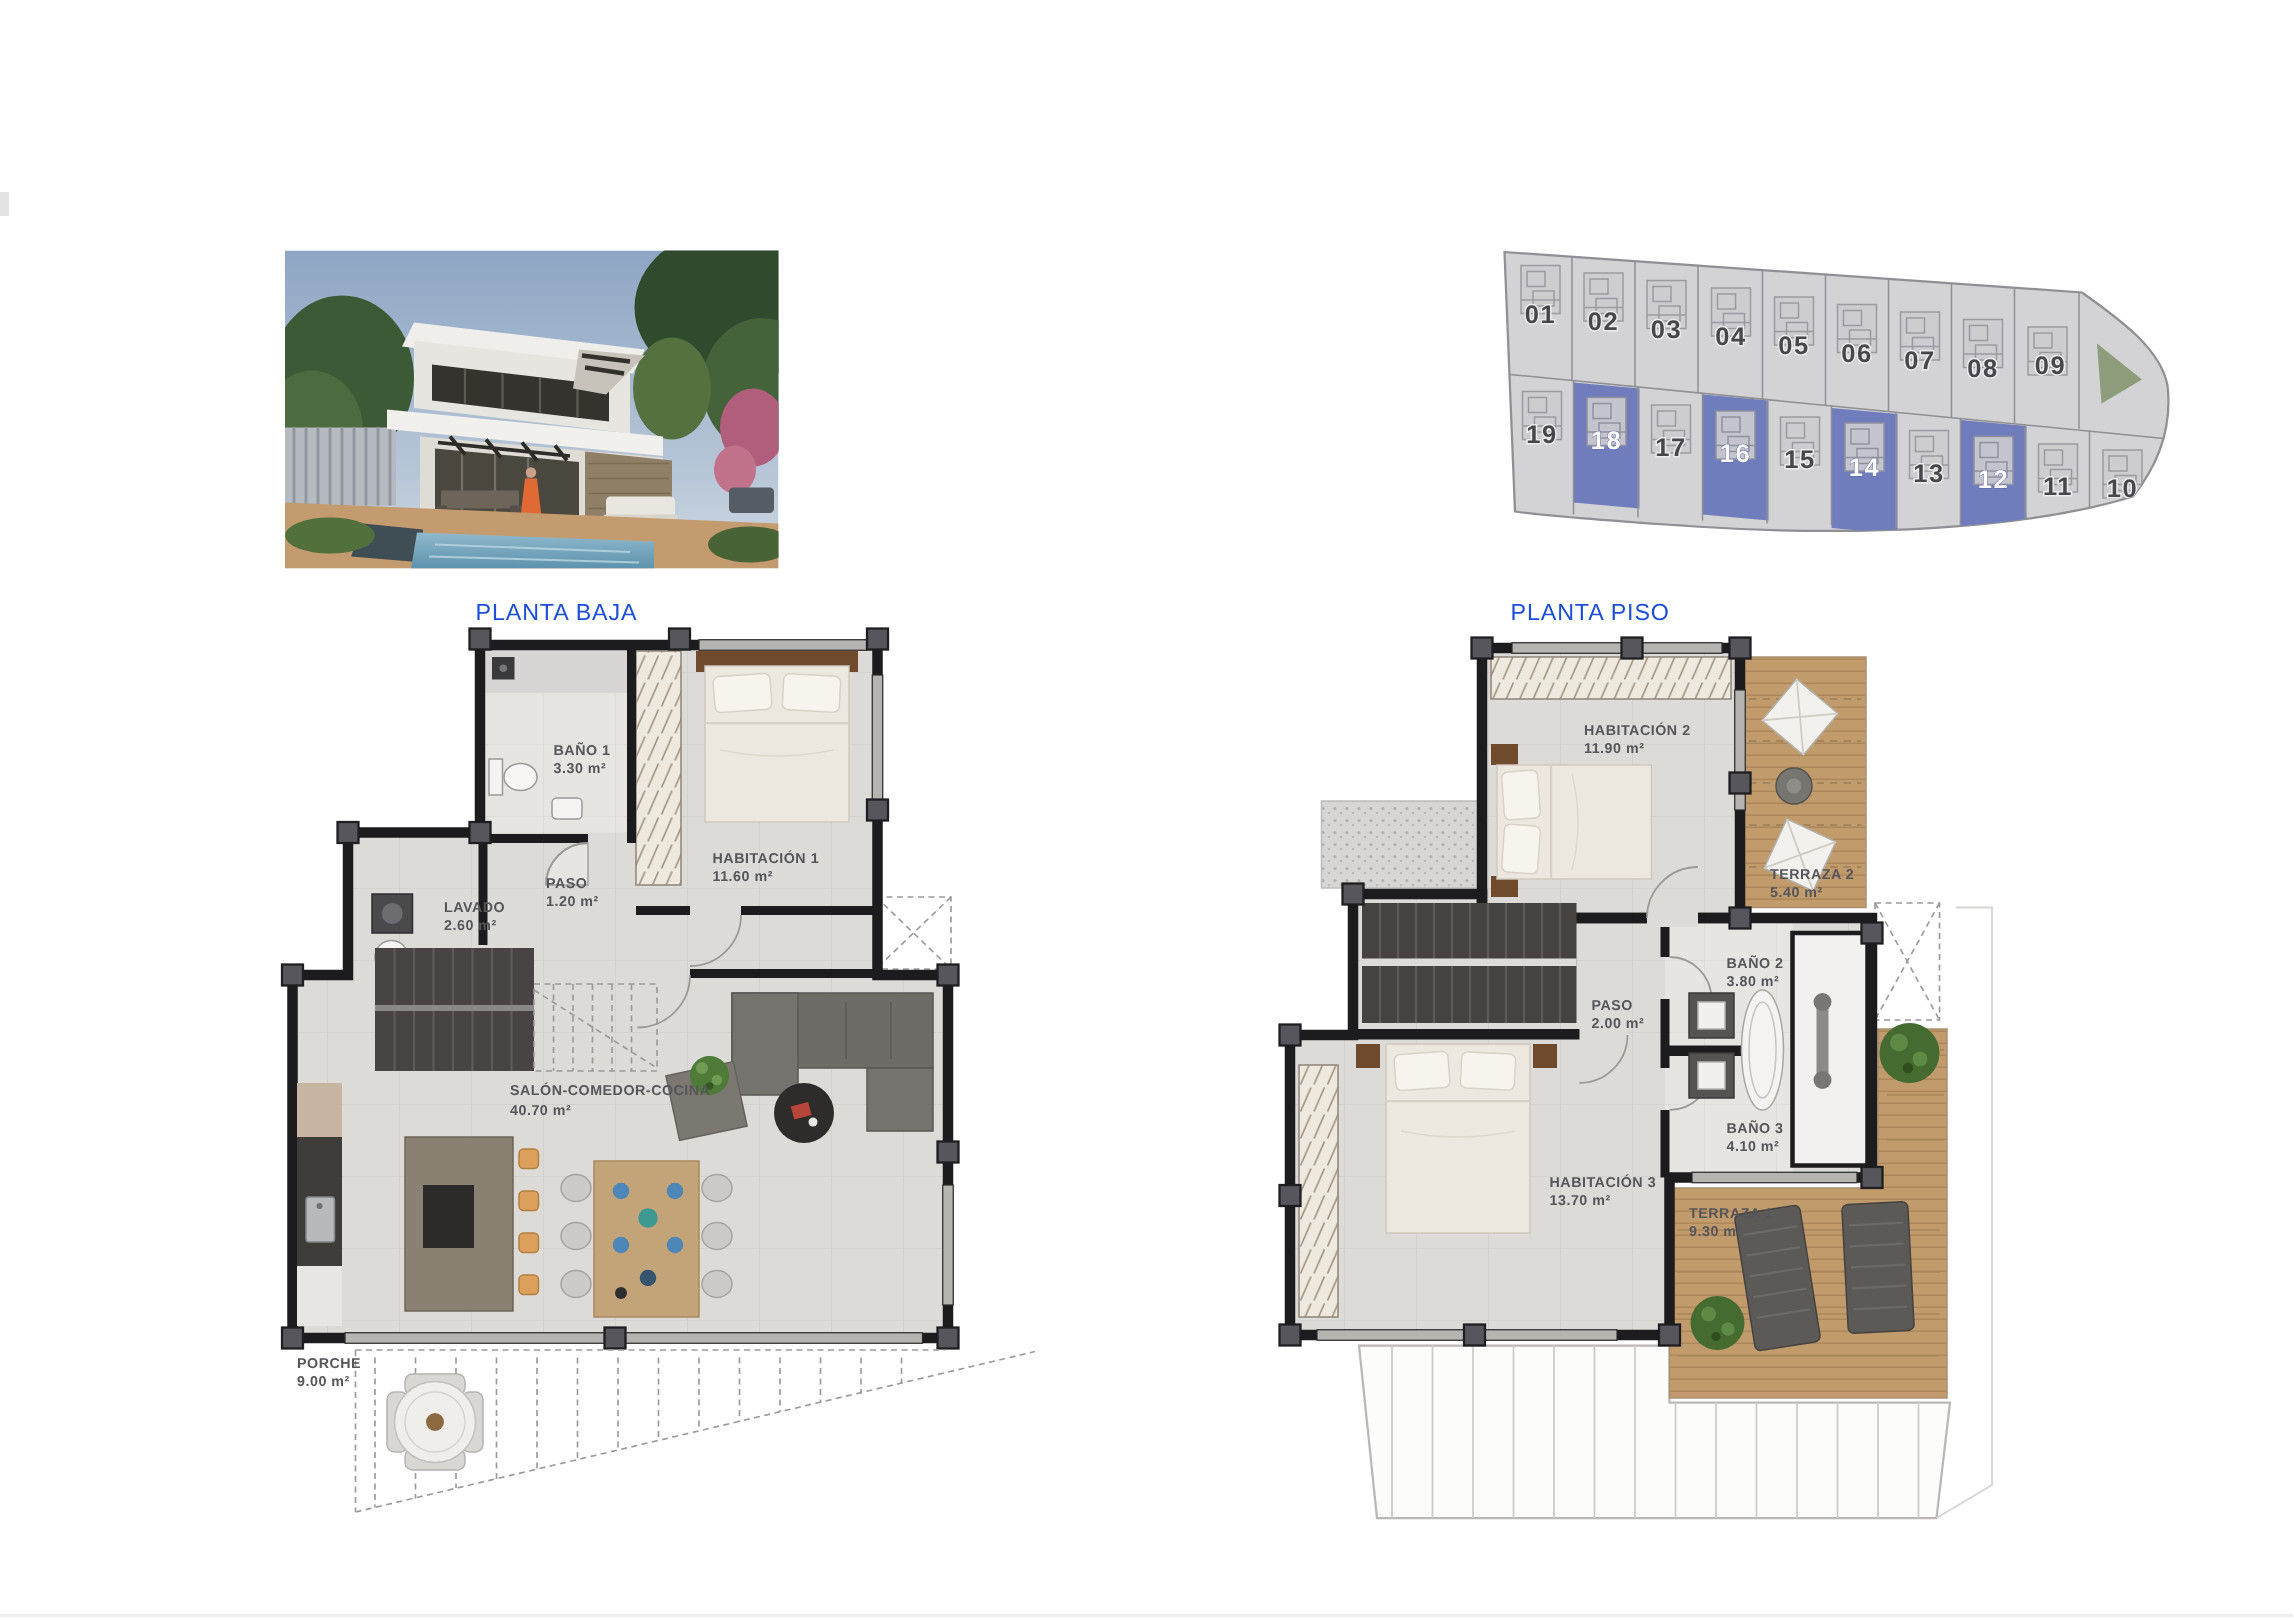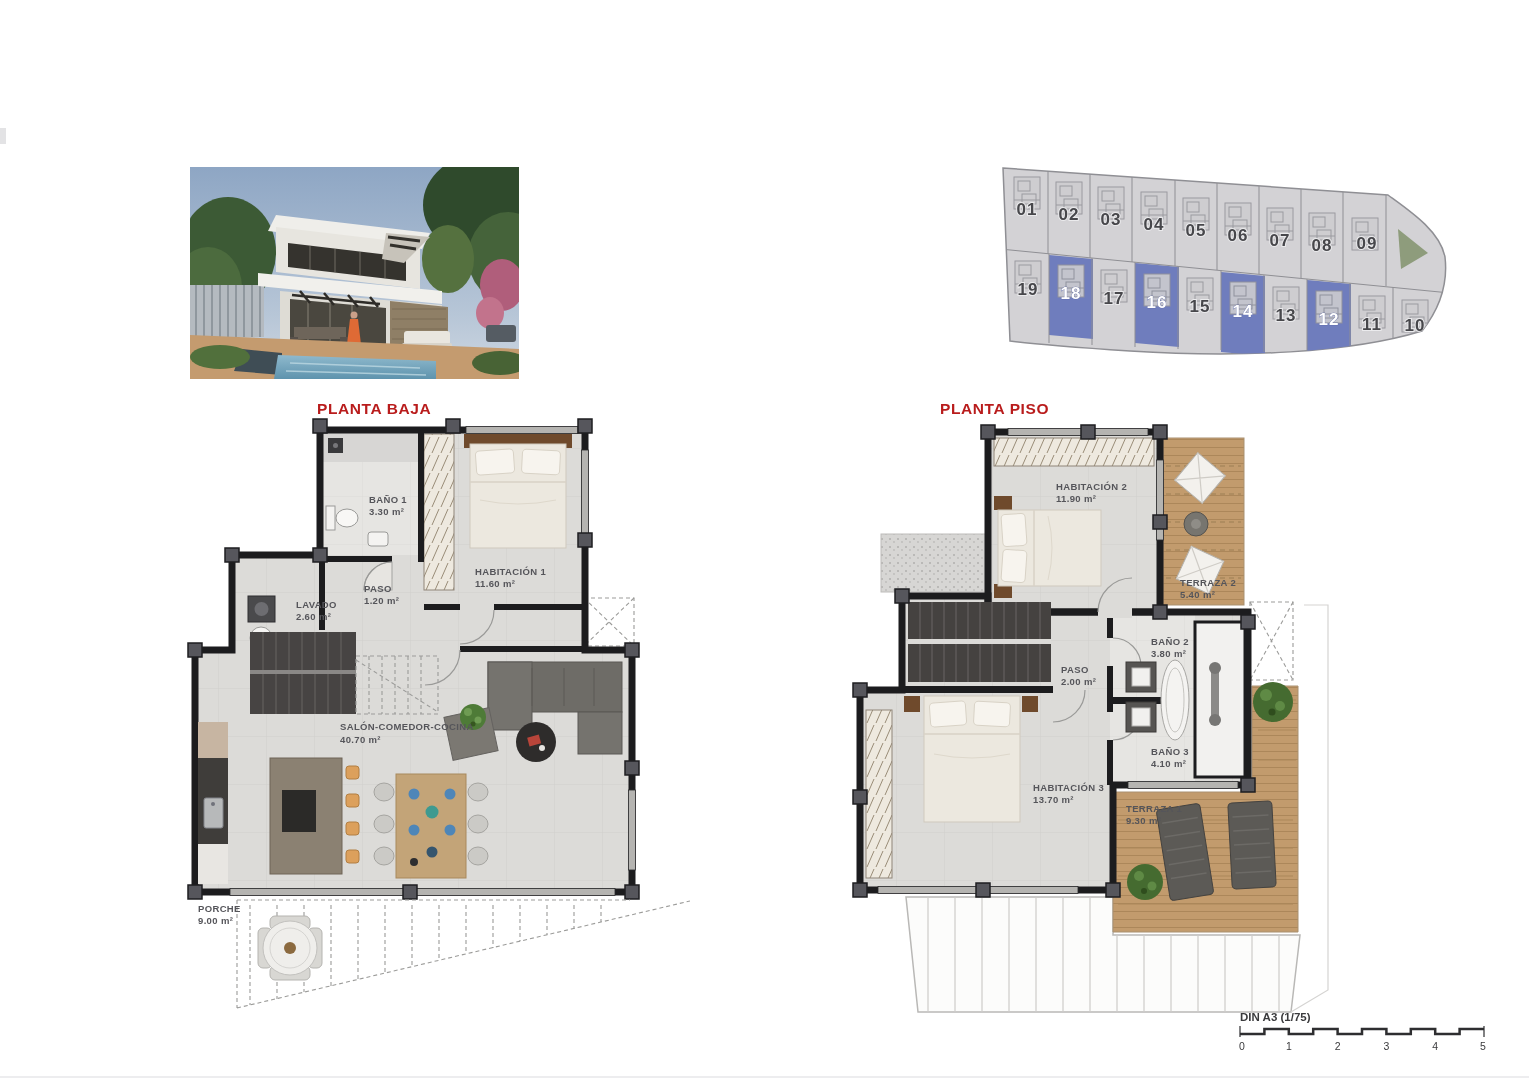--- a/index.html
+++ b/index.html
@@ -1,19 +1,19 @@
 <!DOCTYPE html>
 <html><head>
 <meta charset="utf-8">
 <style>
   html,body{margin:0;padding:0;background:#ffffff;}
   .sheet{position:relative;width:1529px;height:1080px;background:#ffffff;overflow:hidden;
          font-family:"Liberation Sans",sans-serif;}
   .abs{position:absolute;}
-  .plan-title{position:absolute;font-size:15.5px;font-weight:bold;color:#b91c1c;letter-spacing:.6px;}
+  .plan-title{position:absolute;font-size:15.5px;font-weight:normal;color:#1d4ed8;letter-spacing:.6px;}
   svg text{font-family:"Liberation Sans",sans-serif;}
   .rname{font-size:9.5px;font-weight:bold;fill:#55555a;letter-spacing:.35px;}
   .rarea{font-size:9.5px;font-weight:bold;fill:#55555a;letter-spacing:.35px;}
   .pn{font-size:17px;font-weight:bold;letter-spacing:1px;text-anchor:middle;}
   .pnd{paint-order:stroke;stroke:#ebebed;stroke-width:2px;}
   .pnl{paint-order:stroke;stroke:#5a67a5;stroke-width:.6px;}
   .wall{fill:none;stroke:#1c1c1e;stroke-width:7;}
   .wall3{fill:none;stroke:#1c1c1e;stroke-width:3;}
   .part{fill:#1c1c1e;}
   .post{fill:#56565c;stroke:#1e1e20;stroke-width:1.5;}
@@ -167,21 +167,21 @@
           <text class="pn pnd" x="286" y="156" fill="#47474b">13</text>
           <text class="pn pnl" x="329" y="160" fill="#ffffff">12</text>
           <text class="pn pnd" x="372" y="165" fill="#47474b">11</text>
           <text class="pn pnd" x="415" y="166" fill="#47474b">10</text>
         </g>
       </g>
     </svg>
   </div>
 
   <div class="plan-title" style="left:317px;top:400px;">PLANTA BAJA</div>
-  <div class="plan-title" style="left:940px;top:400px;">PLANTA PISO</div>
+  <div class="plan-title" style="left:1007px;top:400px;">PLANTA PISO</div>
 
   <div class="abs" style="left:170px;top:400px;width:520px;height:625px;">
     <svg width="520" height="625" viewBox="0 0 520 625">
       <defs>
         <pattern id="tile" width="48" height="48" patternUnits="userSpaceOnUse">
           <rect width="48" height="48" fill="#dcdbd8"></rect>
             <path d="M48,0 H0 V48" stroke="#d1d0cd" stroke-width="1" fill="none"></path>
         </pattern>
         <pattern id="tileL" width="48" height="48" patternUnits="userSpaceOnUse">
           <rect width="48" height="48" fill="#e6e5e2"></rect>
@@ -555,30 +555,17 @@
         <text class="rname" x="303" y="355">BAÑO 3</text>
         <text class="rarea" x="303" y="367">4.10 m²</text>
         <text class="rname" x="185" y="391">HABITACIÓN 3</text>
         <text class="rarea" x="185" y="403">13.70 m²</text>
         <text class="rname" x="278" y="412">TERRAZA 1</text>
         <text class="rarea" x="278" y="424">9.30 m²</text>
       </g>
     </svg>
   </div>
 
-  <div class="abs" style="left:1238px;top:1010px;width:256px;height:48px;">
-    <svg width="256" height="48" viewBox="0 0 256 48">
-      <text x="2" y="11" style="font-size:11.5px;font-weight:bold;fill:#3a3a3c;">DIN A3 (1/75)</text>
-      <path d="M2,24 L26.4,24 L26.4,19 L50.8,19 L50.8,24 L75.2,24 L75.2,19 L99.6,19 L99.6,24 L124,24 L124,19 L148.4,19 L148.4,24 L172.8,24 L172.8,19 L197.2,19 L197.2,24 L221.6,24 L221.6,19 L246,19" fill="none" stroke="#2e2e30" stroke-width="2.5"></path>
-      <path d="M2,16 V27 M246,16 V27" stroke="#2e2e30" stroke-width="1.2"></path>
-      <text class="sticks" x="4" y="40">0</text>
-      <text class="sticks" x="50.8" y="40">1</text>
-      <text class="sticks" x="99.6" y="40">2</text>
-      <text class="sticks" x="148.4" y="40">3</text>
-      <text class="sticks" x="197.2" y="40">4</text>
-      <text class="sticks" x="245" y="40">5</text>
-    </svg>
-  </div>
 
   <div class="abs" style="left:0;top:128px;width:6px;height:16px;background:#e3e3e5;"></div>
   <div class="abs" style="left:0;top:1076px;width:1529px;height:2px;background:#ededef;"></div>
 
 </div>
 
 </body></html>

